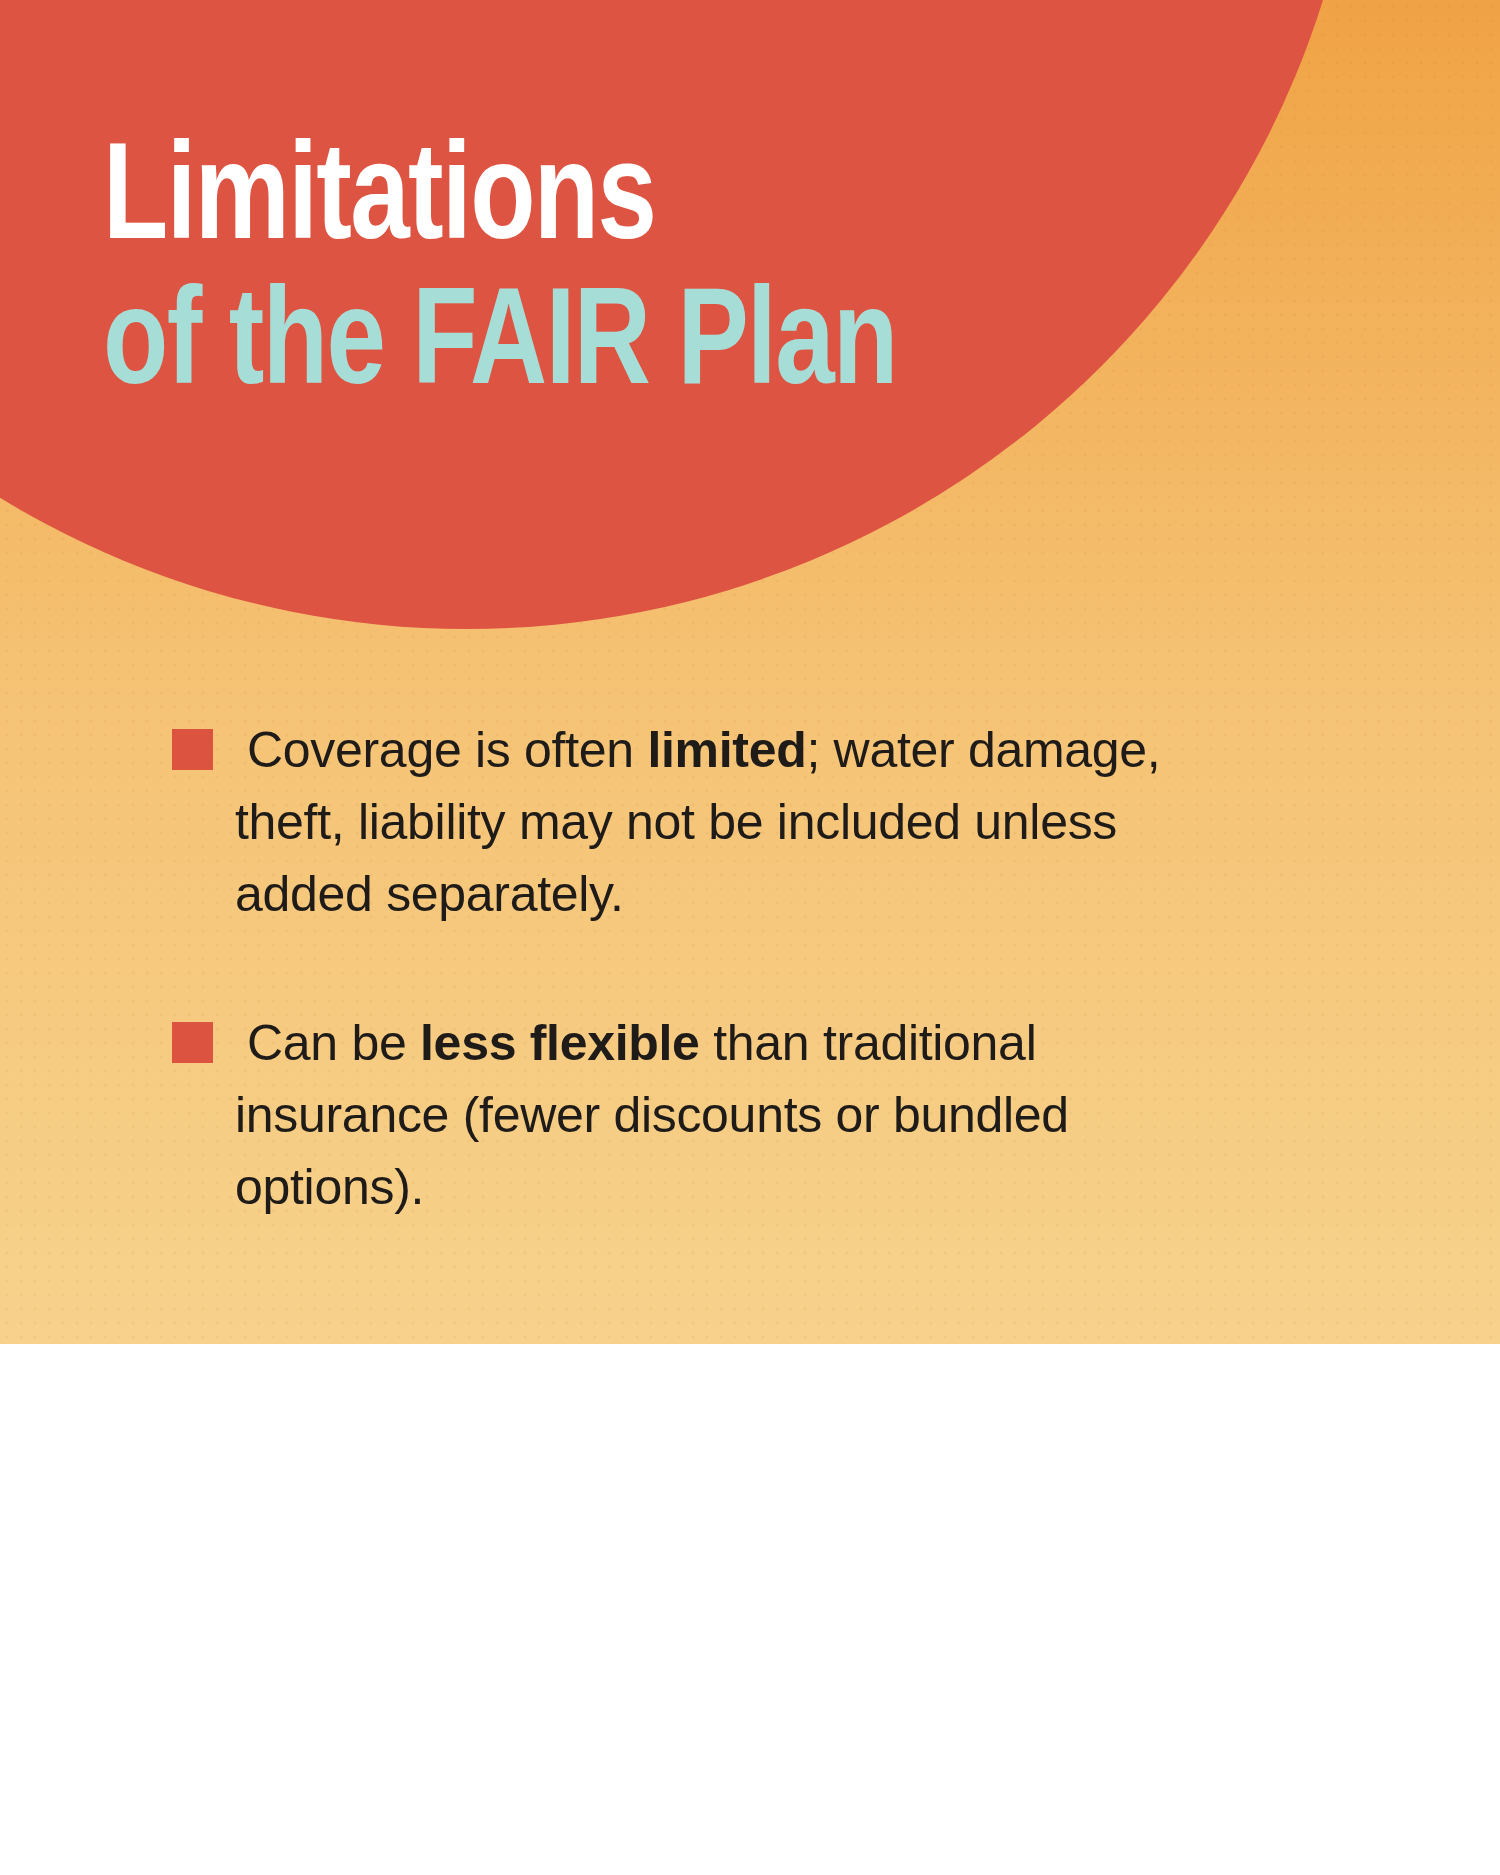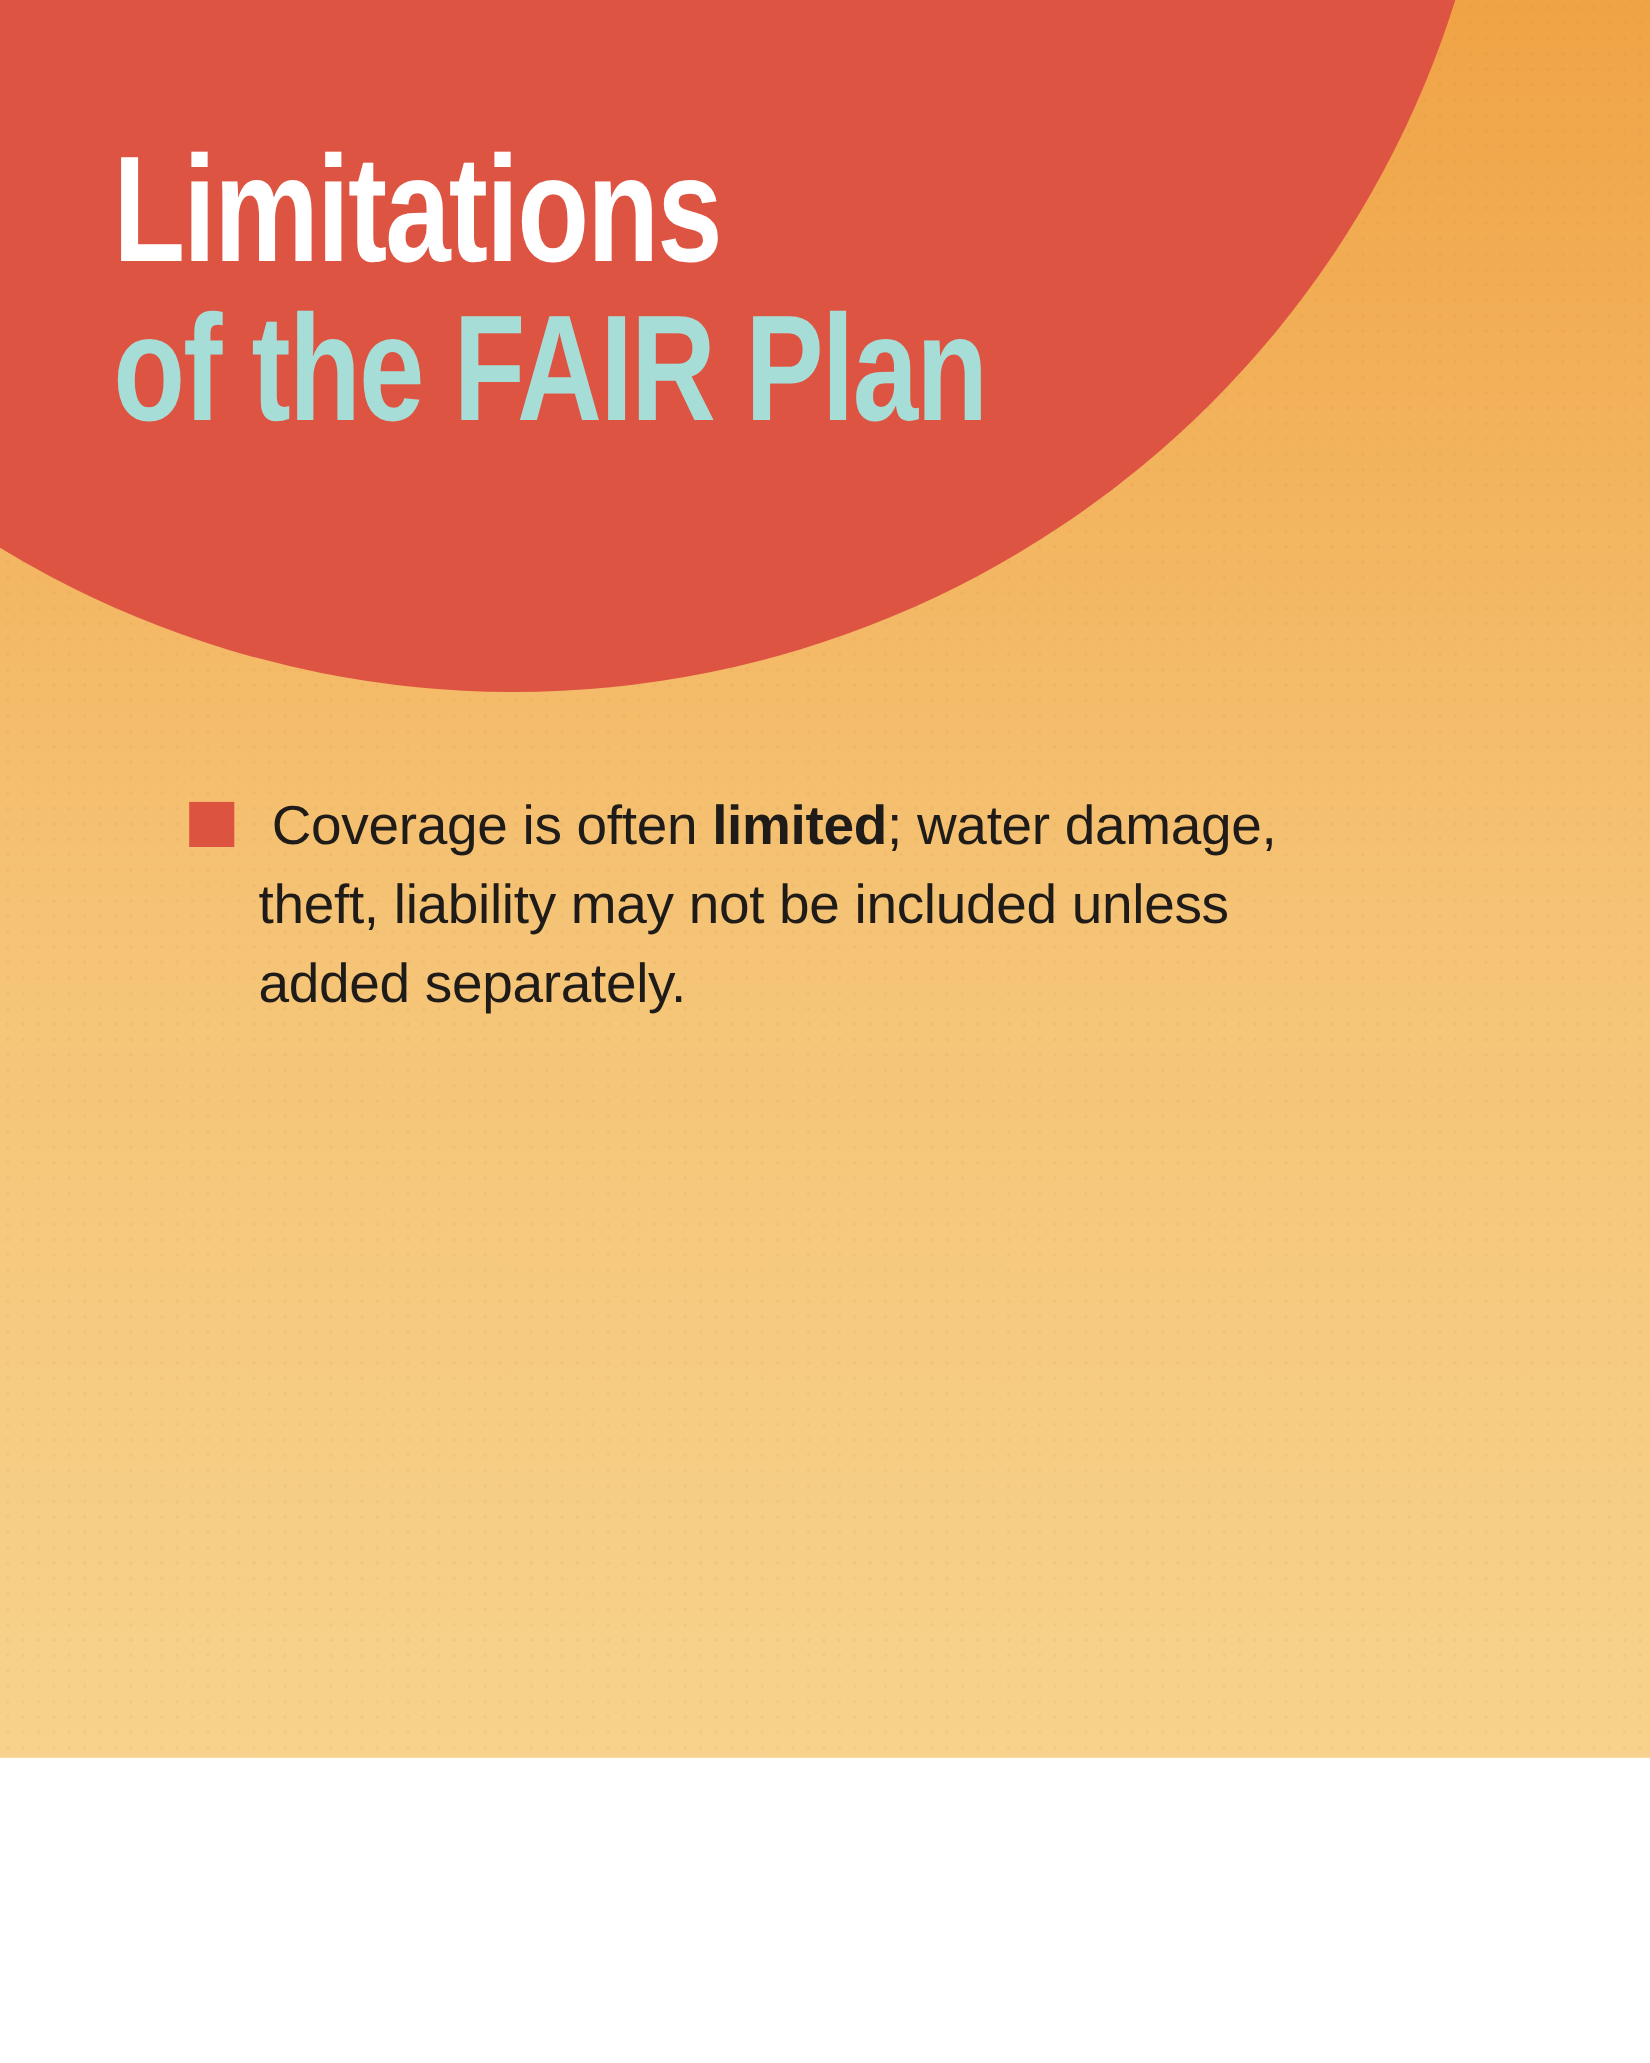--- a/index.html
+++ b/index.html
@@ -13,21 +13,21 @@
     --body-text:#1e1b18;
   }
   html,body{margin:0;padding:0;}
   body{
     font-family:"Liberation Sans", sans-serif;
     background:#ffffff;
   }
   .canvas{
     position:relative;
     width:1500px;
-    height:1598px;
+    height:1344px;
     overflow:hidden;
     background:linear-gradient(180deg,
       var(--background-top) 0%,
       var(--background-mid) 52%,
       var(--background-bottom) 100%);
   }
   
   .texture{
     position:absolute;
     inset:0;
@@ -101,15 +101,21 @@
   </h1>
   <div class="bullet-list">
   <div class="bullet-row">
     <div class="bullet-square"></div>
     <div class="bullet-text"><span>Coverage is often </span><span class="b">limited</span><span>; water damage,
 theft, liability may not be included unless
 added separately.</span></div>
   </div>
 
 
+  <div class="bullet-row">
+    <div class="bullet-square"></div>
+    <div class="bullet-text"><span>Can be </span><span class="b">less flexible</span><span> than traditional
+insurance (fewer discounts or bundled
+options).</span></div>
+  </div>
 
 </div>
 </div>
 
 </body></html>

